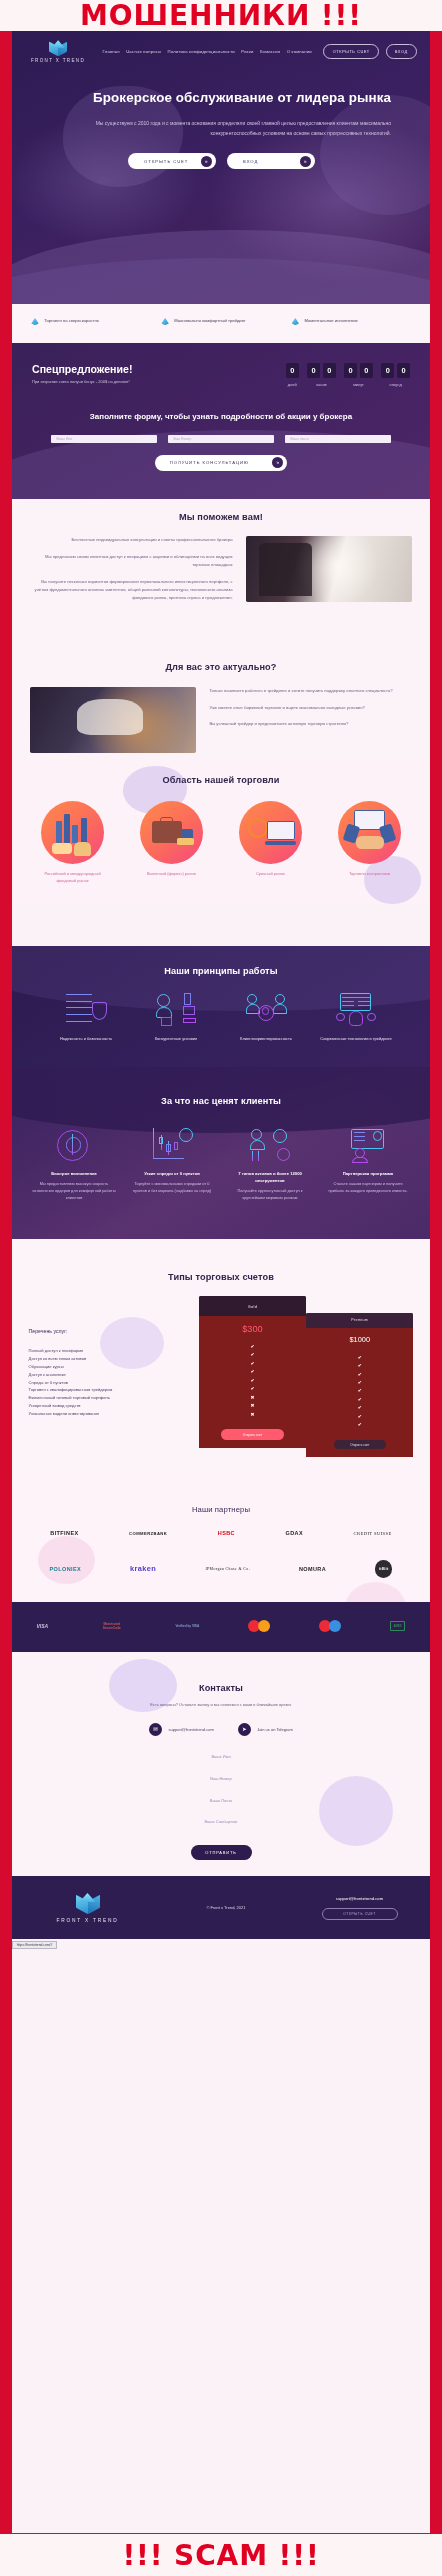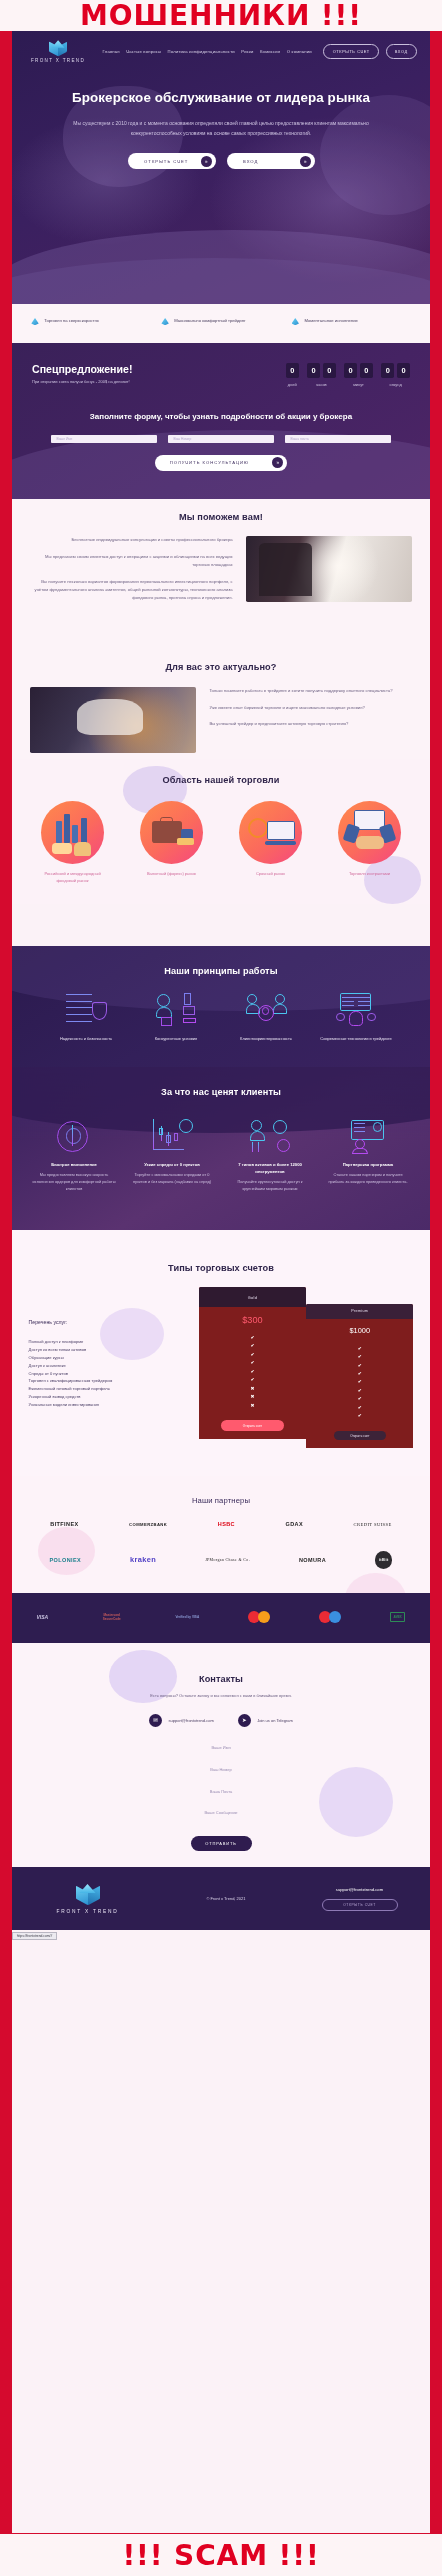--- a/index.html
+++ b/index.html
@@ -54,21 +54,21 @@
   .logo-mark i.r{right:0;top:3.7px;width:9.2px;height:10px;background:linear-gradient(220deg,#4ab7ea,#1d6fae);transform:skewY(-28deg);border-radius:0.9px;}
   .logo-mark i.t{left:2.8px;top:0;width:13px;height:7.4px;background:linear-gradient(180deg,#9ae4fb,#45b5e6);clip-path:polygon(50% 0,100% 100%,0 100%);}
   .brand-name{font-size:4.6px;letter-spacing:1.3px;color:#dcd5ea;margin-top:2.8px;white-space:nowrap;}
   .nav{flex:1;display:flex;justify-content:center;gap:6.4px;}
   .nav a{font-size:4.2px;color:#d9d2e8;text-decoration:none;white-space:nowrap;letter-spacing:0.2px;}
   .top-actions{display:flex;gap:6.4px;}
   .pill-outline{
     border:0.6px solid #c9bfdd;border-radius:18.4px;color:#e6e0f0;
     font-size:3.9px;letter-spacing:0.6px;padding:3.7px 8.3px;white-space:nowrap;
   }
-  .hero-body{position:relative;z-index:5;text-align:center;padding:16.6px 39px 0;}
+  .hero-body{position:relative;z-index:5;text-align:right;padding:16.6px 39px 0;}
   .hero-title{font-size:13.4px;font-weight:700;color:#ffffff;line-height:1.35;letter-spacing:0.1px;}
   .hero-sub{margin-top:11px;font-size:5px;line-height:2.1;color:#cfc4e2;}
   .hero-btns{margin-top:14.7px;display:flex;justify-content:center;gap:11px;}
   .pill-white{
     background:#fff;border-radius:18.4px;height:15.7px;display:flex;align-items:center;
     padding:0 3.7px 0 16.6px;gap:11px;min-width:88px;justify-content:space-between;
   }
   .pill-white span{font-size:4.2px;letter-spacing:1px;color:#3b2a5c;white-space:nowrap;}
   .chev{width:11px;height:11px;border-radius:50%;background:#3a2159;color:#fff;font-size:4.6px;display:flex;align-items:center;justify-content:center;}
 
@@ -467,21 +467,21 @@
             <i class="ln" style="left:0.9px;top:20px;width:8.3px;height:8.3px;background:none;border:0.9px solid #9b5ae8;border-radius:50%;"></i>
             <i class="ln" style="right:0.9px;top:20px;width:8.3px;height:8.3px;background:none;border:0.9px solid #9b5ae8;border-radius:50%;"></i>
           </div>
           <div class="icap">Современные технологии в трейдинге</div>
         </div>
       </div>
     </section>
 
     <section class="dark2">
       <div class="dk2-wave"></div>
-      <div class="sec-title w" style="position:relative;z-index:3;">За что нас ценят клиенты</div>
+      <div class="sec-title w" style="position:relative;z-index:3;margin-top:9px;">За что нас ценят клиенты</div>
       <div class="icon-row" style="margin-top:22px;align-items:flex-start;">
         <div class="icell">
           <div class="iart">
             <i class="ln" style="left:3.7px;top:1.8px;width:31px;height:31px;background:none;border:0.9px solid #a34cea;border-radius:50%;"></i>
             <i class="ln" style="left:12px;top:9.2px;width:15.7px;height:15.7px;background:none;border:0.9px solid #7b7ef0;border-radius:50%;"></i>
             <i class="ln" style="left:18.4px;top:6.4px;width:0.9px;height:21px;"></i>
           </div>
           <div class="icap2">Быстрое выполнение</div>
           <div class="idesc">Мы предоставляем высокую скорость исполнения ордеров для комфортной работы клиентов</div>
         </div>

